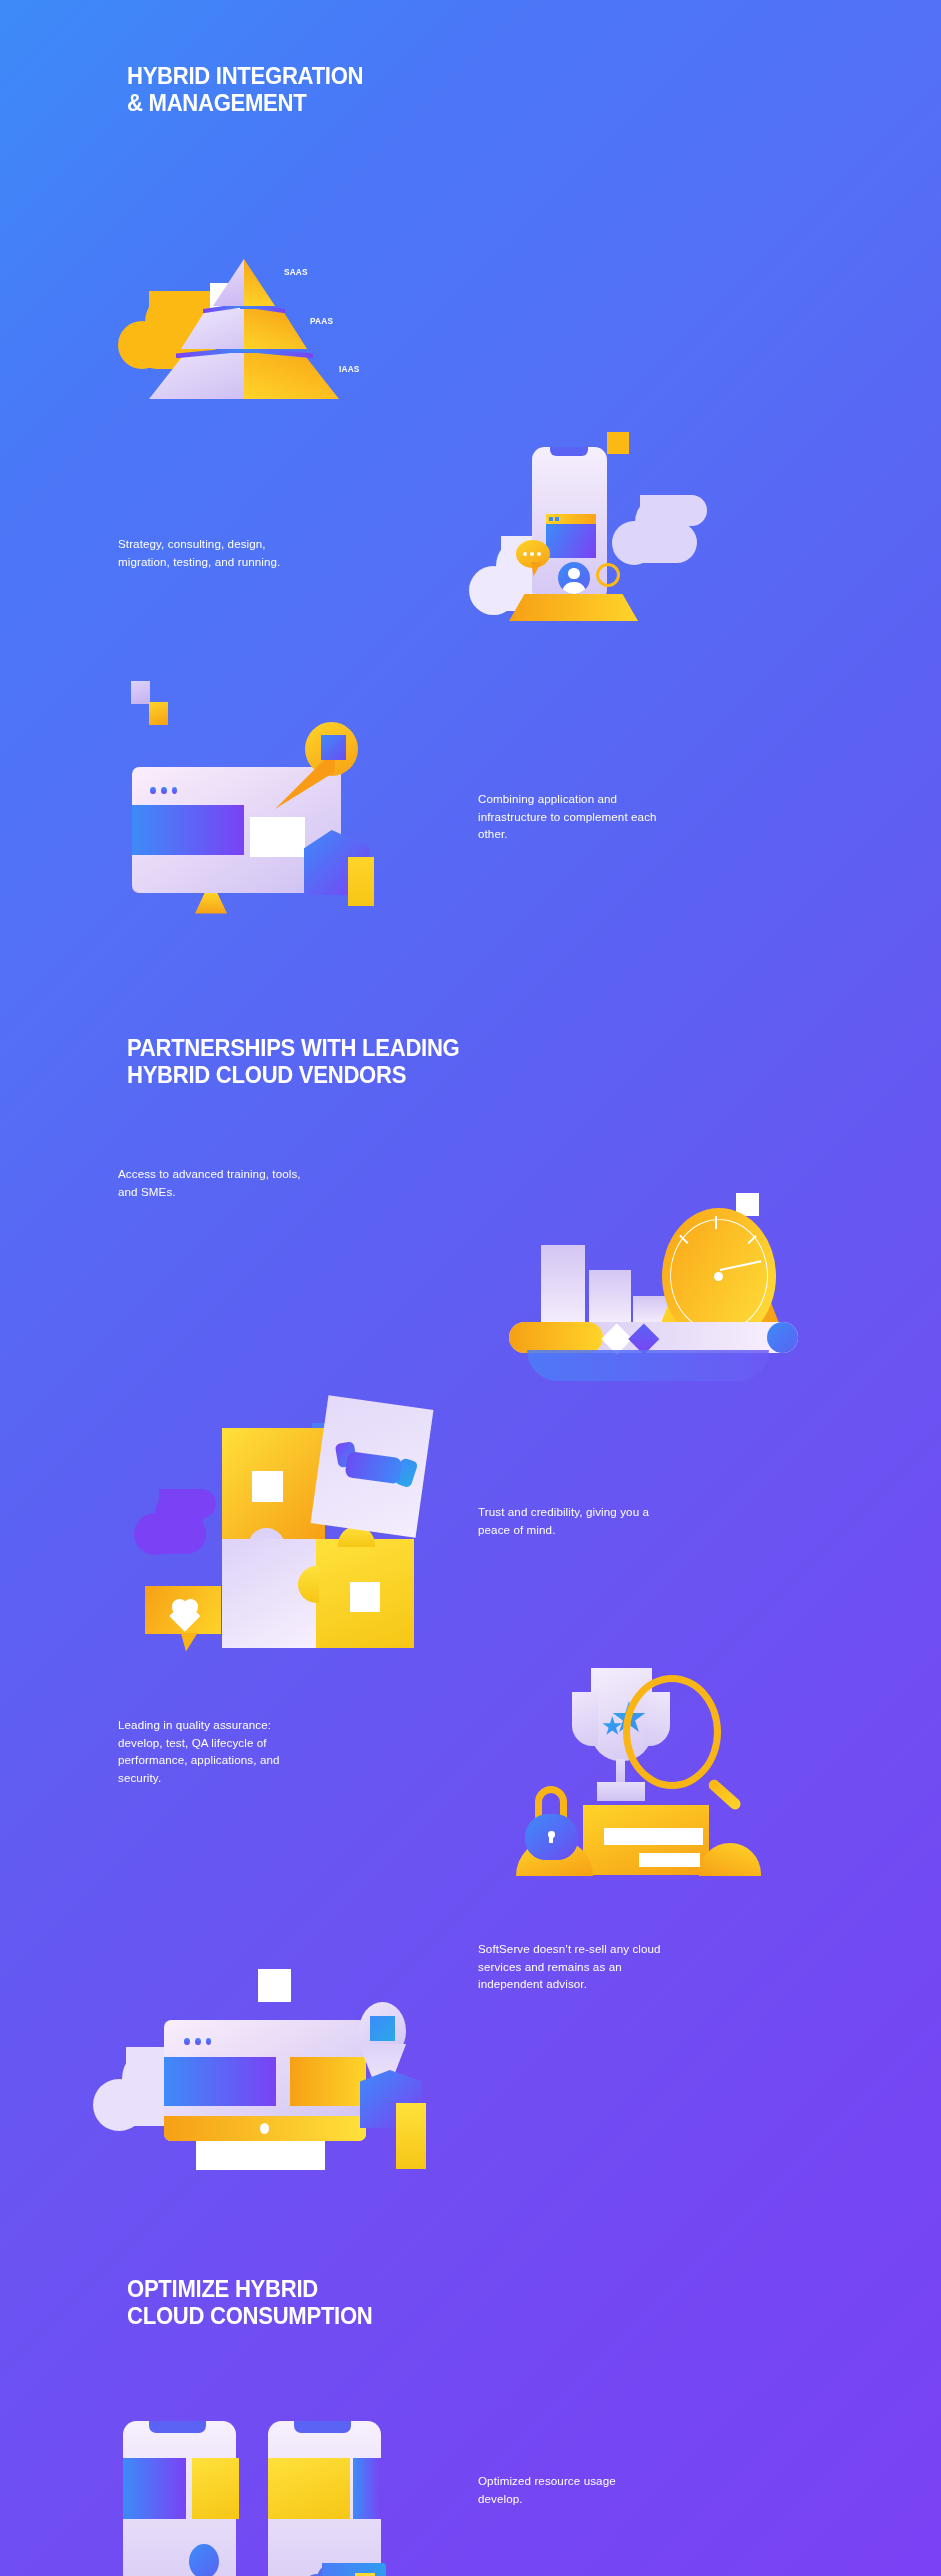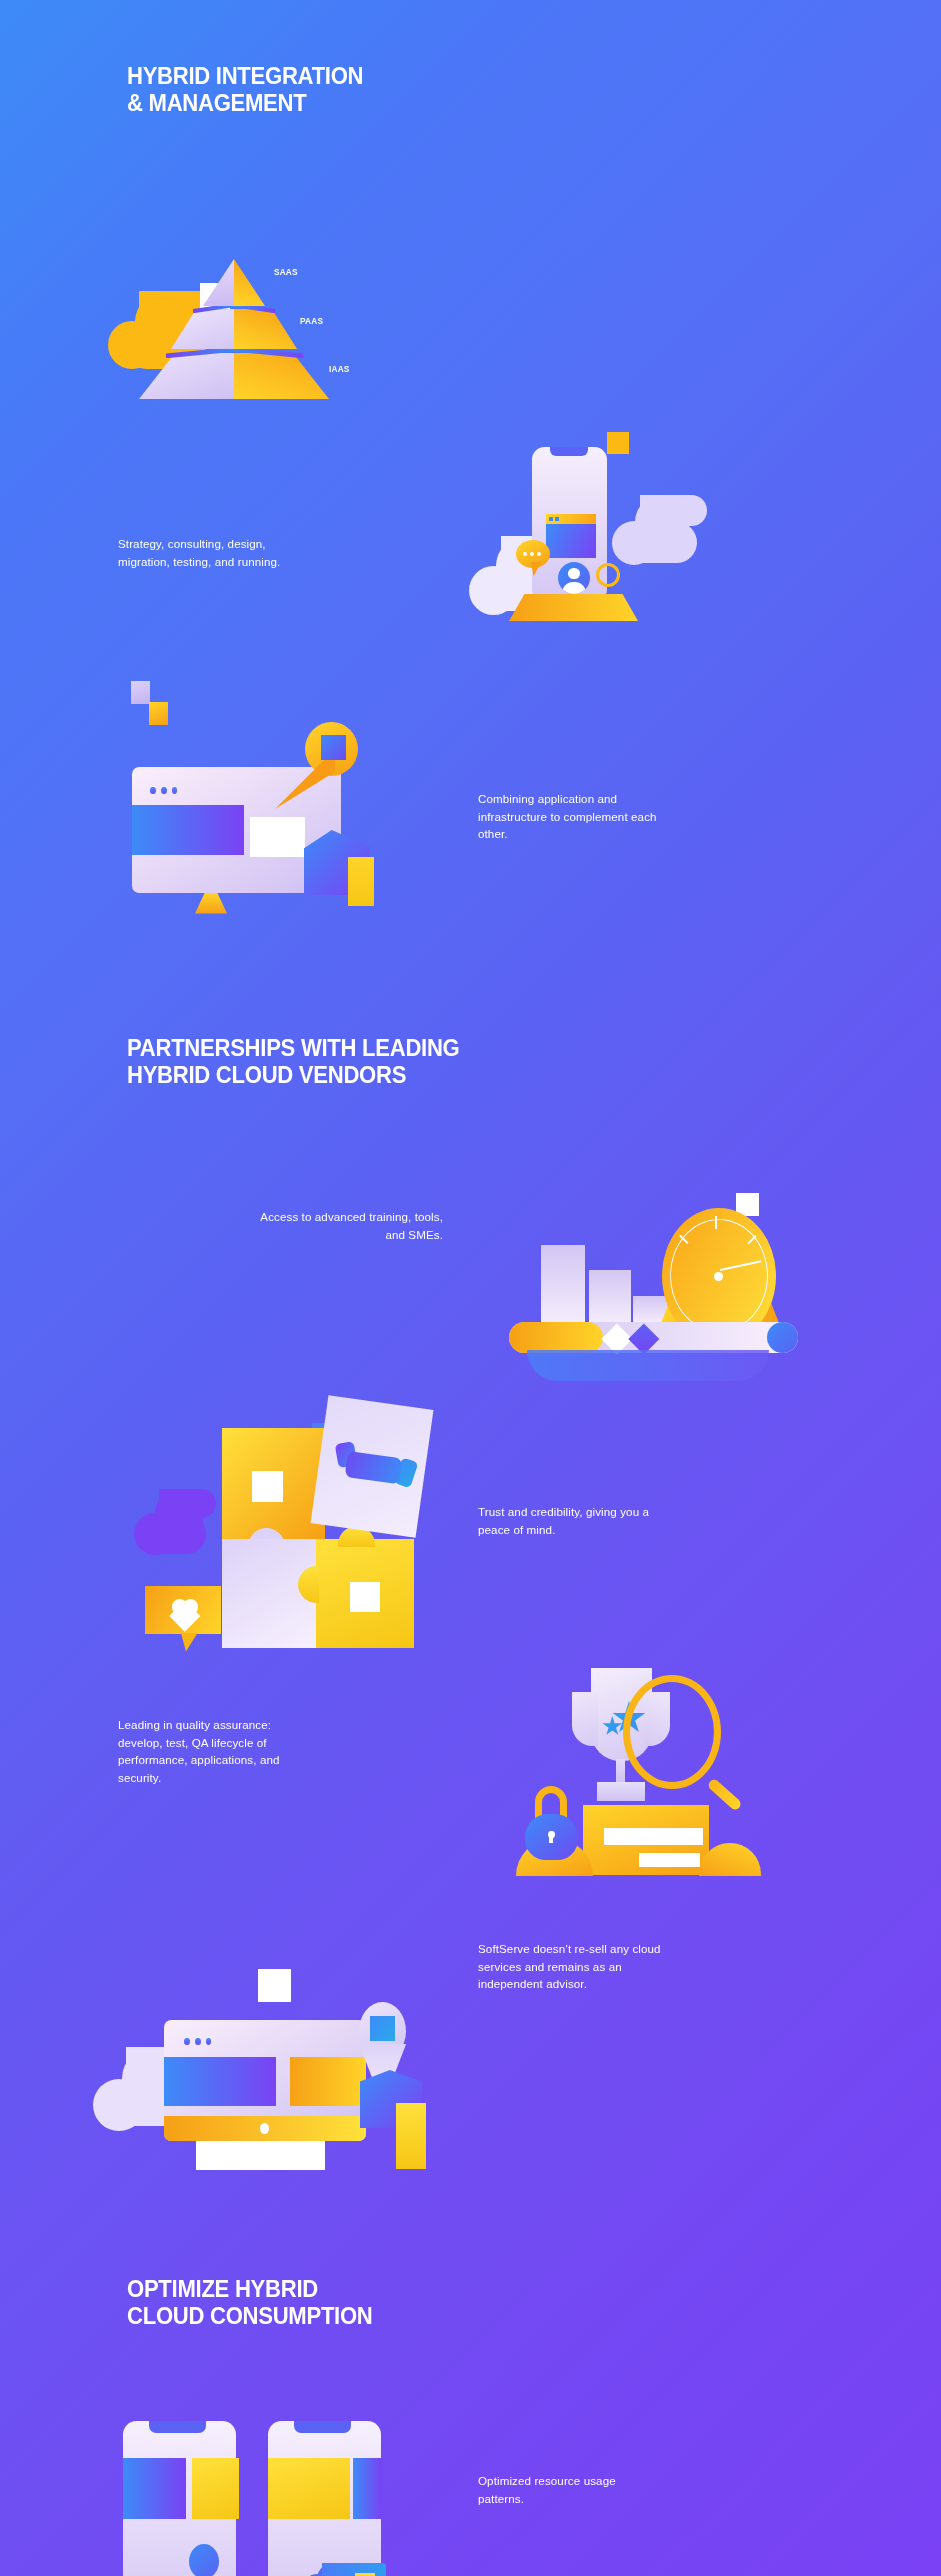--- a/index.html
+++ b/index.html
@@ -78,21 +78,21 @@
   }
 </style>
 </head>
 <body>
 
 <div class="page">
 
   <h2 class="section-title" style="left:127px; top:63px;">HYBRID INTEGRATION
 &amp; MANAGEMENT</h2>
 
-  <div class="art" style="left:108px; top:183px; width:216px; height:206px;">
+  <div class="art" style="left:118px; top:183px; width:216px; height:206px;">
 
     <div class="cloud" style="left:0px; top:108px; width:118px; height:77px;">
       <i style="left:0px;  top:30px;  width:48px;  height:48px;  background:#FDB913;"></i>
       <i style="left:27px; top:0px;   width:62px; height:62px; background:#FDB913;"></i>
       <i class="bar" style="left:31px; top:0px; width:77px; height:34px; background:#FDB913;"></i>
       <i style="left:15.5px; top:32px; width:82px; height:46px; background:#FDB913;"></i>
     </div>
 
     <div class="star4" style="left:92px; top:100px; width:30px; height:30px; background:#fff;"></div>
 
@@ -226,21 +226,21 @@
                 background:linear-gradient(180deg,#FFD429,#F6C615);"></div>
   </div>
 
   <p class="body-text" style="left:478px; top:790px; width:340px;">Combining application and
 infrastructure to complement each
 other.</p>
 
   <h2 class="section-title" style="left:127px; top:1035px;">PARTNERSHIPS WITH LEADING
 HYBRID CLOUD VENDORS</h2>
 
-  <p class="body-text" style="left:118px; top:1208px; width:325px;text-align:right;">Access to advanced training, tools,
+  <p class="body-text" style="left:118px; top:1165px; width:325px;">Access to advanced training, tools,
 and SMEs.</p>
 
   <div class="art" style="left:495px; top:1154px; width:319px; height:211px;">
     <div class="star4" style="left:241px; top:39px; width:23px; height:23px; background:#fff;"></div>
 
     <div style="position:absolute;left:46px;top:91px;width:44px;height:77px;
                 background:linear-gradient(180deg,#d3c6f3,#f4ecfc);"></div>
     <div style="position:absolute;left:94px;top:116px;width:42px;height:52px;
                 background:linear-gradient(180deg,#d3c6f3,#f4ecfc);"></div>
     <div style="position:absolute;left:138px;top:142px;width:35px;height:27px;
@@ -469,16 +469,16 @@
                 background:linear-gradient(90deg,#3d8bf8,#7a42f4);"></div>
     <div class="cloud" style="left:185px;top:142px;width:82px;height:39px;">
       <i style="left:0px;top:11.3px;width:29px;height:28px;background:linear-gradient(135deg,#5a63f3,#3d8bf8);"></i>
       <i style="left:14.4px;top:0px;width:32px;height:32px;background:linear-gradient(135deg,#5a63f3,#3d8bf8);"></i>
       <i class="bar" style="left:18.5px;top:0px;width:64px;height:39px;background:linear-gradient(90deg,#4b7df7,#2f9cf0);border-radius:0 3.1px 3.1px 0;"></i>
     </div>
     <div class="star4" style="left:237px;top:152px;width:19.6px;height:19.6px;background:#FDD832;"></div>
   </div>
 
   <p class="body-text" style="left:478px; top:2472px; width:319px;">Optimized resource usage
-patterns.</p>
+develop.</p>
 
 </div>
 
 
 </body></html>

